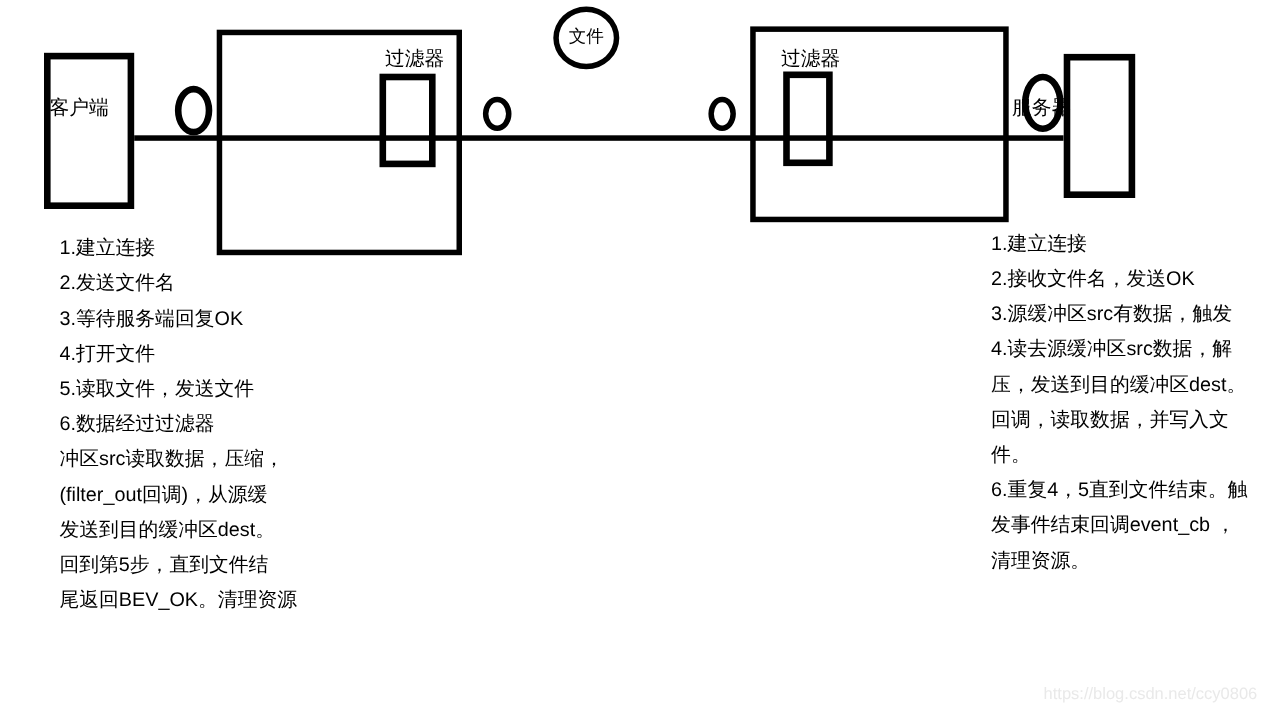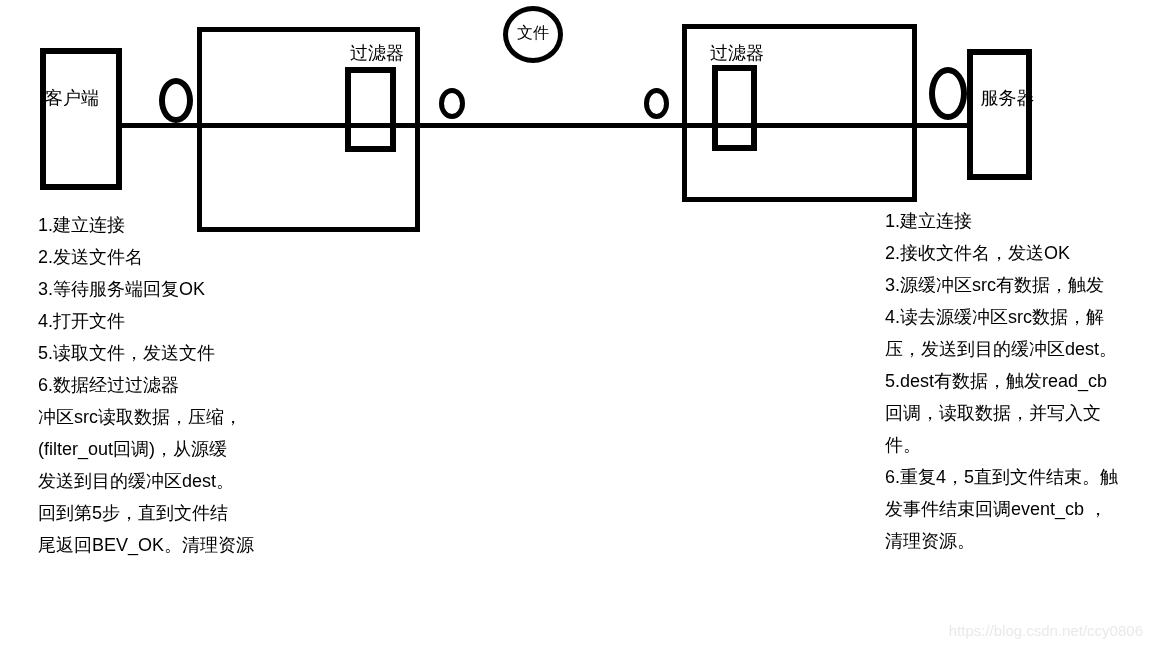--- a/index.html
+++ b/index.html
@@ -28,38 +28,39 @@
   .filter-left-label { left:350px; top:41px; font-size:18px; }
   .filter-left-inner { left:345px; top:67px; width:51px; height:85px; border-width:6px; }
 
   
   .filter-right-box { left:682px; top:24px; width:235px; height:178px; }
   .filter-right-label { left:710px; top:41px; font-size:18px; }
   .filter-right-inner { left:712px; top:65px; width:45px; height:86px; border-width:6px; }
 
   
   .server-box { left:967px; top:49px; width:65px; height:131px; border-width:6px; }
-  .server-label { left:975px; top:86px; width:65px; text-align:center; font-size:18px; }
+  .server-label { left:920px; top:86px; width:65px; text-align:left; font-size:18px; }
 
   
   .file-circle { left:503px; top:6px; width:60px; height:57px; }
   .file-label { left:503px; top:23px; width:60px; text-align:center; font-size:16px; }
 
   
   .ellipse-a { left:159px; top:78px; width:34px; height:45px; border-width:6px; }
   .ellipse-b { left:439px; top:88px; width:26px; height:31px; }
   .ellipse-c { left:644px; top:88px; width:25px; height:31px; }
   .ellipse-d { left:929px; top:67px; width:38px; height:53px; border-width:6px; }
 
   
   .steps {
     position:absolute;
     font-size:18px;
     line-height:32px;
     white-space:nowrap;
+    margin-left:16px;
   }
   .steps-left { left:38px; top:209px; }
   .steps-right { left:885px; top:205px; }
 
   .watermark {
     position:absolute;
     right:9px; top:622px;
     font-size:15px;
     color:#e9e9e9;
   }
@@ -108,21 +109,20 @@
       <div class="step-line">回到第5步，直到文件结</div>
       <div class="step-line">尾返回BEV_OK。清理资源</div>
     </div>
 
   <div class="steps steps-right">
       <div class="step-line">1.建立连接</div>
       <div class="step-line">2.接收文件名，发送OK</div>
       <div class="step-line">3.源缓冲区src有数据，触发</div>
       <div class="step-line">4.读去源缓冲区src数据，解</div>
       <div class="step-line">压，发送到目的缓冲区dest。</div>
-      <div class="step-line">5.dest有数据，触发read_cb</div>
       <div class="step-line">回调，读取数据，并写入文</div>
       <div class="step-line">件。</div>
       <div class="step-line">6.重复4，5直到文件结束。触</div>
       <div class="step-line">发事件结束回调event_cb ，</div>
       <div class="step-line">清理资源。</div>
     </div>
 
   <div class="watermark" style="color: rgb(233, 233, 233);">https://blog.csdn.net/ccy0806</div>
 
 </div>

